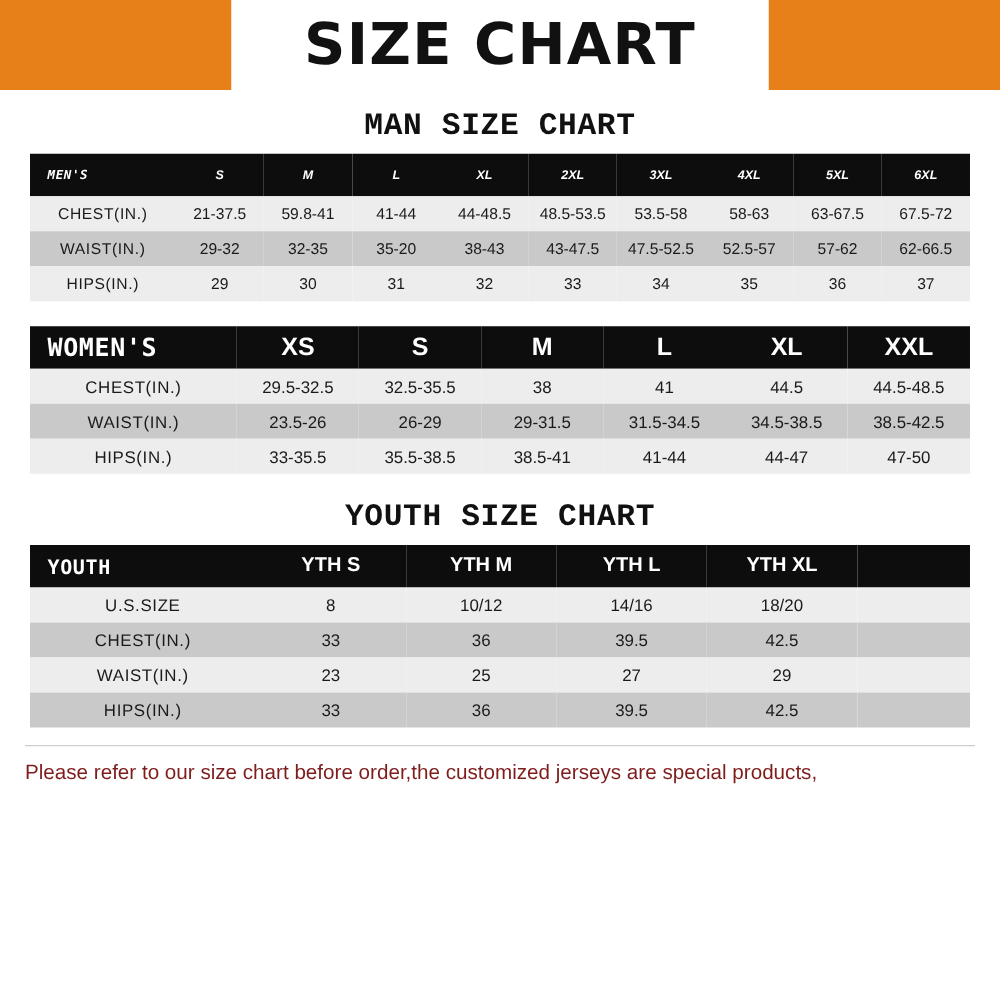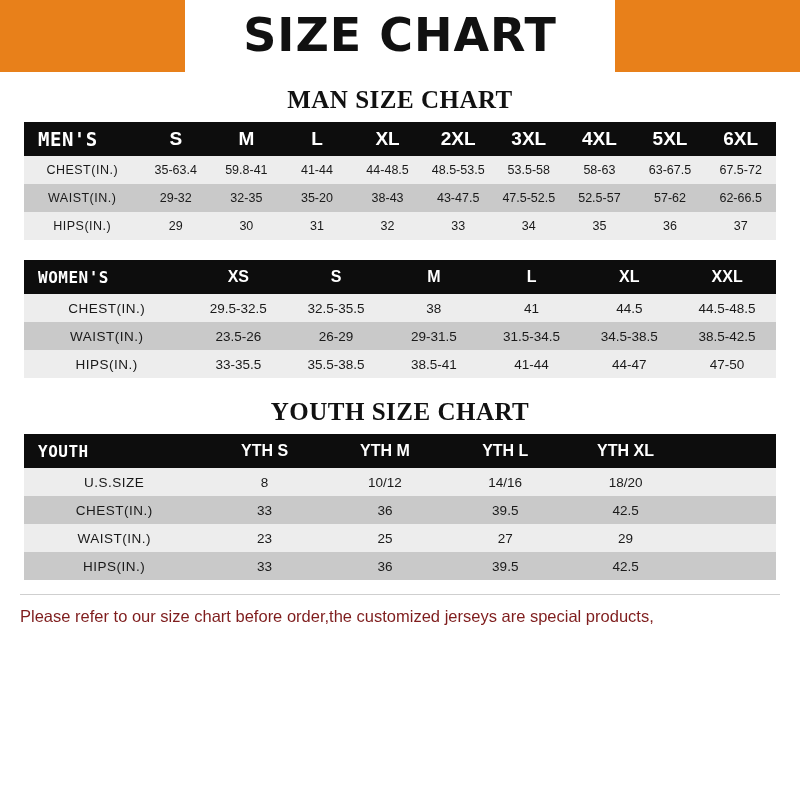--- a/index.html
+++ b/index.html
@@ -45,21 +45,21 @@
     color: #111111;
     line-height: 1;
     padding-bottom: 2px;
   }
   
   .section {
     padding: 0 24px;
   }
   .section-title {
     text-align: center;
-    font-family: Liberation Serif, serif;
+    font-family: Liberation Mono, monospace;
     font-weight: bold;
     font-size: 25px;
     color: #111;
     letter-spacing: 0.5px;
   }
   table.chart {
     width: 100%;
     border-collapse: collapse;
     table-layout: fixed;
   }
@@ -89,23 +89,23 @@
   }
   table.chart tbody tr.light td { background: #ededed; }
   table.chart tbody tr.dark td  { background: #c9c9c9; }
   table.chart tbody td.rowlabel {
     font-weight: normal;
     letter-spacing: 0.5px;
     text-align: center;
   }
 
   
-  #men-table thead th { font-size: 19px; }
+  #men-table thead th { font-size: 10px; font-style: italic; }
   #men-table td { font-size: 12.5px; }
-  #women-table thead th { font-size: 16px; }
+  #women-table thead th { font-size: 20px; }
   #women-table td { font-size: 13.5px; }
   #youth-table thead th { font-size: 16px; margin-top: 39px; }
   #youth-table td { font-size: 13.5px; }
 
   .sec-men    { margin-top: 14px; }
   .sec-women  { margin-top: 20px; }
   .sec-youth  { margin-top: 20px; }
   .table-wrap { margin-top: 8px; }
 
   
@@ -157,21 +157,21 @@
             <th>2XL</th>
             <th>3XL</th>
             <th>4XL</th>
             <th>5XL</th>
             <th>6XL</th>
           </tr>
         </thead>
         <tbody>
           <tr class="light">
             <td class="rowlabel">CHEST(IN.)</td>
-            <td>35-63.4</td>
+            <td>21-37.5</td>
             <td>59.8-41</td>
             <td>41-44</td>
             <td>44-48.5</td>
             <td>48.5-53.5</td>
             <td>53.5-58</td>
             <td>58-63</td>
             <td>63-67.5</td>
             <td>67.5-72</td>
           </tr>
           <tr class="dark">

